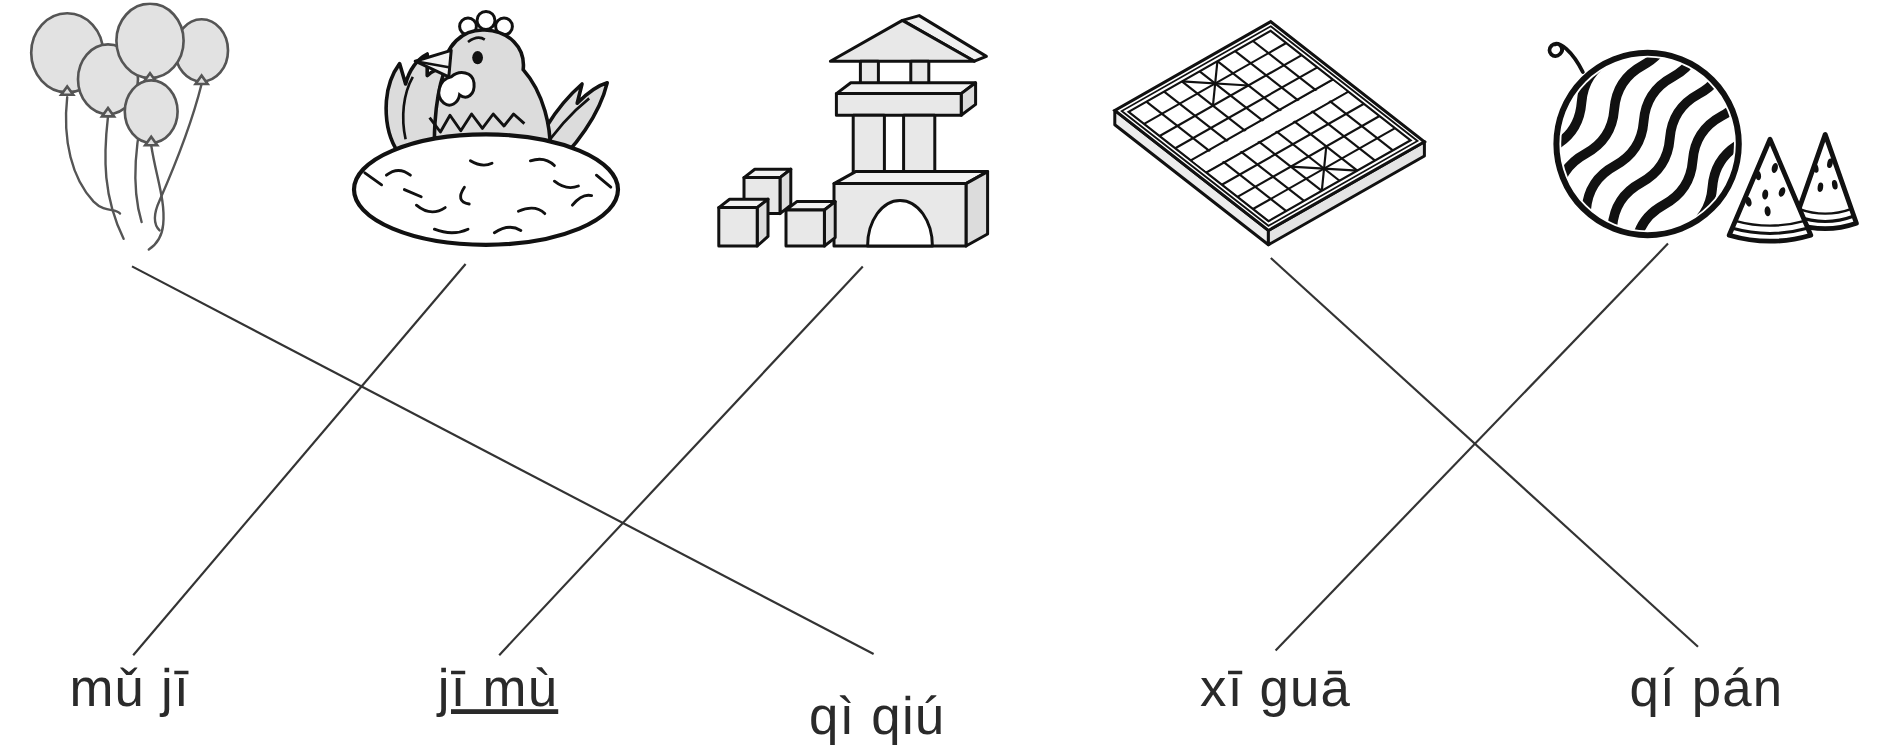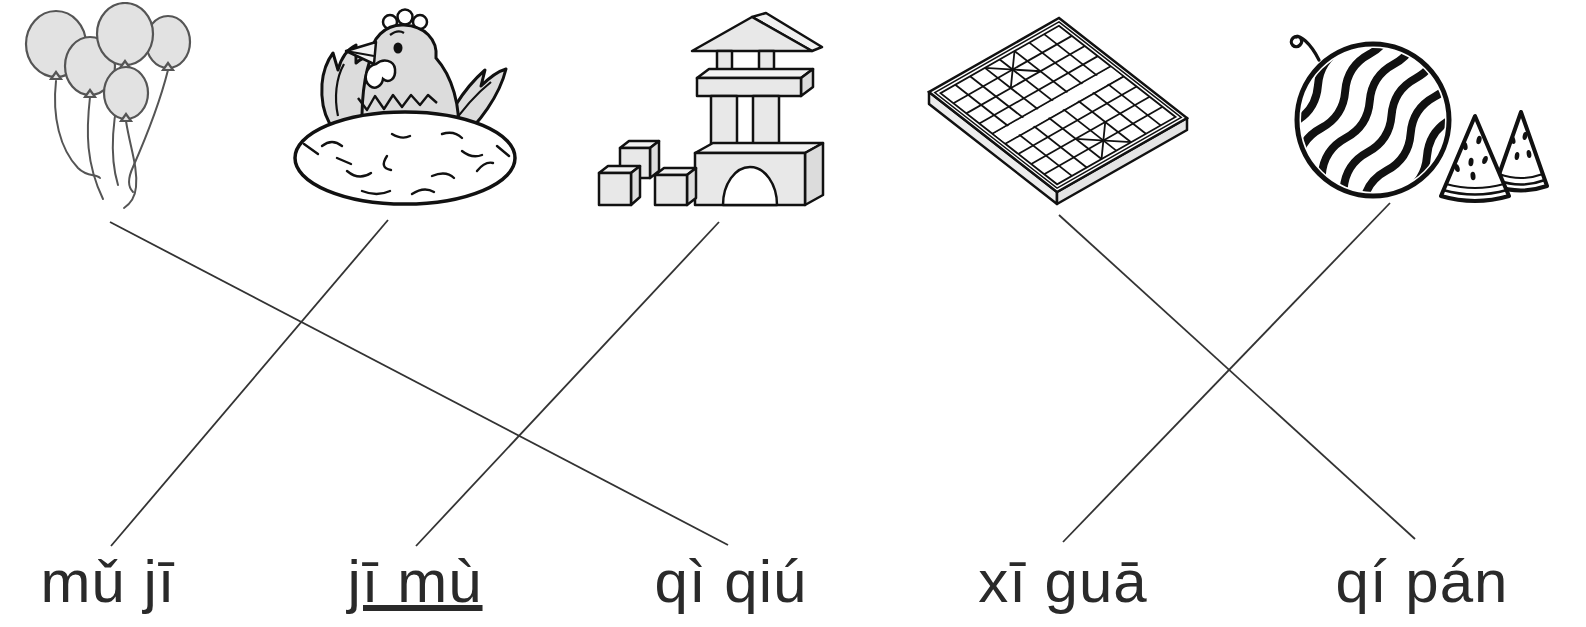--- a/index.html
+++ b/index.html
@@ -25,30 +25,30 @@
   .pic svg { display: block; }
   .pic-balloons   { left: 8px;    top: 2px;  width: 190px; height: 218px; }
   .pic-hen        { left: 292px;  top: 6px;  width: 230px; height: 200px; }
   .pic-blocks     { left: 595px;  top: 3px;  width: 230px; height: 210px; }
   .pic-chessboard { left: 915px;  top: 8px;  width: 280px; height: 205px; }
   .pic-watermelon { left: 1263px; top: 8px;  width: 290px; height: 200px; }
   .pinyin-label {
     position: absolute;
     top: 552px;
     transform: translateX(-50%);
-    font-size: 60px;
+    font-size: 44px;
     line-height: 1;
     color: #2a2a2a;
     letter-spacing: 1px;
     white-space: nowrap;
     z-index: 2;
   }
   .label-mu-ji  { left: 108px; }
   .label-ji-mu  { left: 415px; text-decoration: underline; }
-  .label-qi-qiu { left: 731px; }
+  .label-qi-qiu { left: 731px; margin-top: 24px; }
   .label-xi-gua { left: 1063px; }
   .label-qi-pan { left: 1422px; }
 </style>
 </head>
 <body>
 
 <div class="canvas">
 
   <svg class="lines-layer" viewBox="0 0 1586 627" xmlns="http://www.w3.org/2000/svg">
       <line x1="110" y1="222" x2="728" y2="545" stroke="#333333" stroke-width="1.8"></line>

